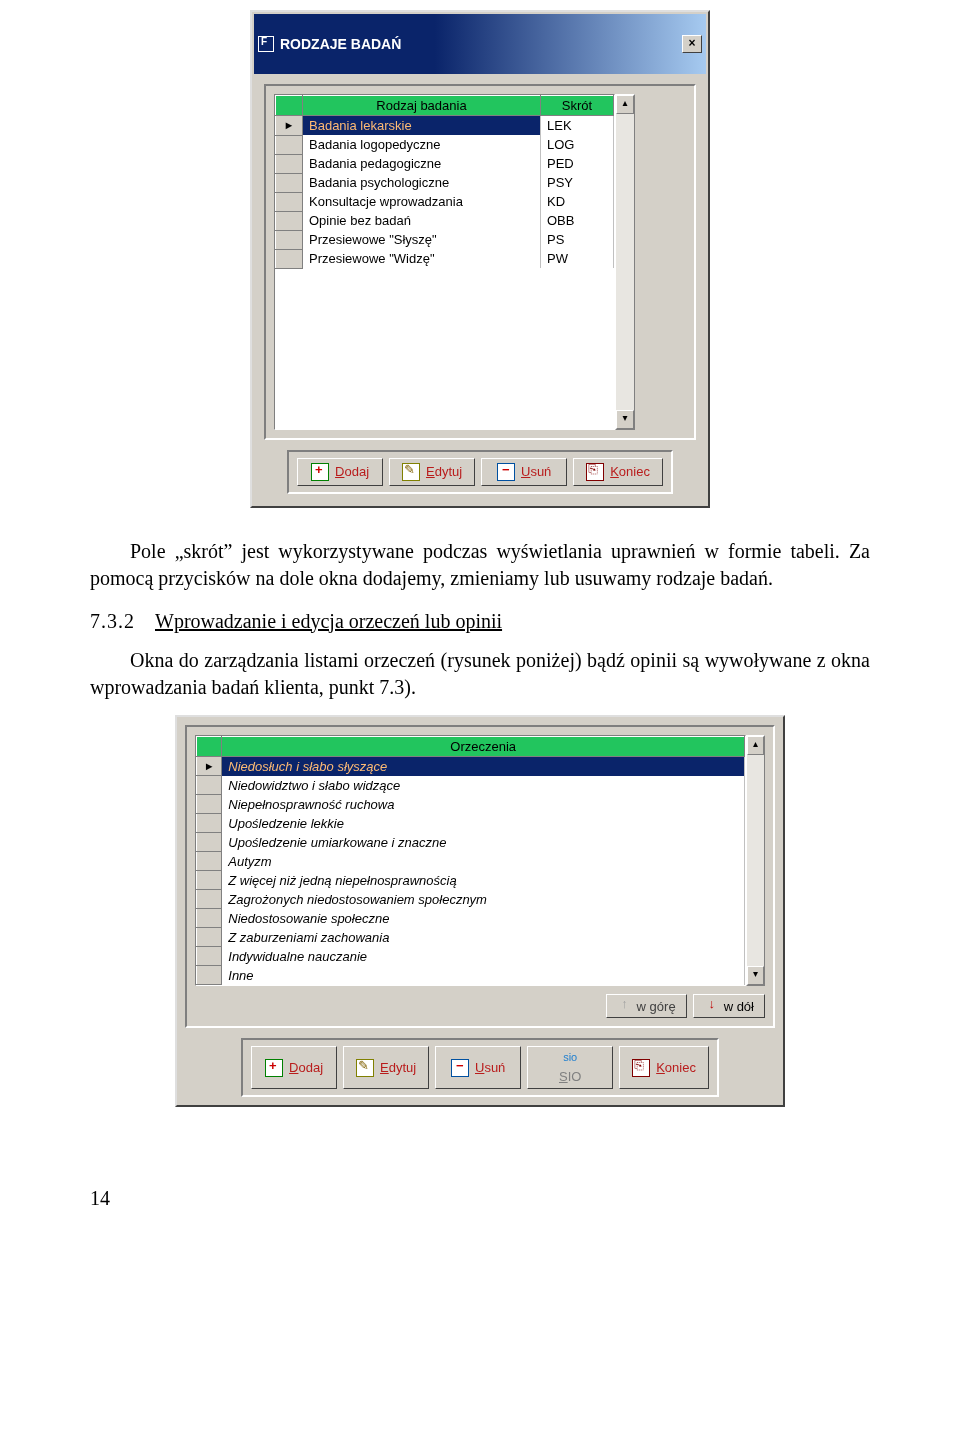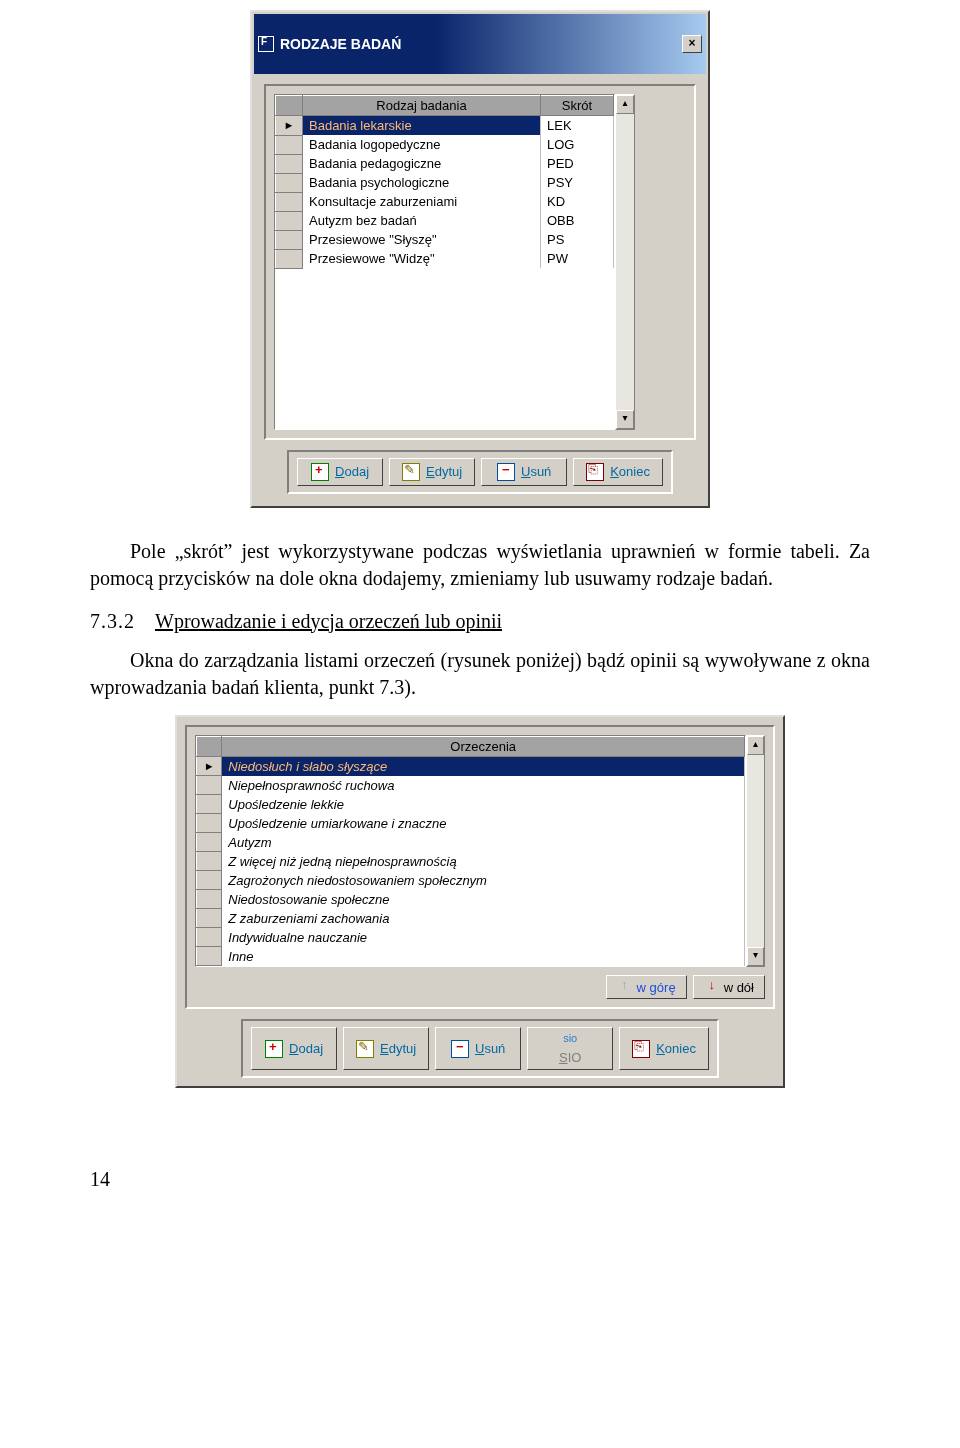--- a/index.html
+++ b/index.html
@@ -90,21 +90,21 @@
     border-right-color:#fff;
     border-bottom-color:#fff;
     background:#fff;
   }
   .grid table{
     border-collapse:collapse;
     font-family:Tahoma,Arial,sans-serif;
     font-size:13px;
   }
   .grid th{
-    background:#a3a3a3;
+    background:#22c55e;
     font-weight:normal;
     border:1px solid #808080;
     border-top-color:#fff;
     border-left-color:#fff;
     padding:2px 6px;
     text-align:center;
     margin-top:36px;
   }
   .grid td{
     padding:2px 6px;
@@ -170,21 +170,21 @@
     display:flex;
     align-items:center;
     gap:6px;
     padding:4px 12px;
     background:#d4d0c8;
     border:1px solid #404040;
     border-top-color:#fff;
     border-left-color:#fff;
     font-family:Tahoma,Arial,sans-serif;
     font-size:13px;
-    color:#0369a1;
+    color:#b91c1c;
     cursor:default;
     min-width:60px;
     justify-content:center;
     text-decoration:underline;
     text-decoration-color:transparent;
   }
   .winbtn .u{text-decoration:underline;}
   .winbtn.disabled{color:#808080;flex-direction:column;}
   .ico{
     width:16px;height:16px;
@@ -233,21 +233,21 @@
     padding:3px 10px;
     background:#d4d0c8;
     border:1px solid #404040;
     border-top-color:#fff;border-left-color:#fff;
     font-family:Tahoma,Arial,sans-serif;
     font-size:13px;
     min-width:40px;
     justify-content:center;
     cursor:default;
   }
-  .smallbtn.disabled{color:#1d4ed8;}
+  .smallbtn.disabled{color:#404040;}
   .smallbtn.disabled .ico-up::after{color:#a0a0a0;}
   .page-num{font-size:20px;margin-top:80px;}
 </style>
 </head>
 <body>
 
 <div class="page">
 
   <div class="win1-wrap win-ui">
     <div class="window">
@@ -284,26 +284,26 @@
                       <td class="cellmain">Badania pedagogiczne</td>
                       <td>PED</td>
                     </tr>
                     <tr>
                       <td class="rowmarker"></td>
                       <td class="cellmain">Badania psychologiczne</td>
                       <td>PSY</td>
                     </tr>
                     <tr>
                       <td class="rowmarker"></td>
-                      <td class="cellmain">Konsultacje zaburzeniami</td>
+                      <td class="cellmain">Konsultacje wprowadzania</td>
                       <td>KD</td>
                     </tr>
                     <tr>
                       <td class="rowmarker"></td>
-                      <td class="cellmain">Autyzm bez badań</td>
+                      <td class="cellmain">Opinie bez badań</td>
                       <td>OBB</td>
                     </tr>
                     <tr>
                       <td class="rowmarker"></td>
                       <td class="cellmain">Przesiewowe "Słyszę"</td>
                       <td>PS</td>
                     </tr>
                     <tr>
                       <td class="rowmarker"></td>
                       <td class="cellmain">Przesiewowe "Widzę"</td>
@@ -365,20 +365,24 @@
                   <th style="width:545px;">Orzeczenia</th>
                 </tr>
                 </tbody>
                   <tbody id="grid2-body">
                     <tr class="selected">
                       <td class="rowmarker">►</td>
                       <td class="cellmain">Niedosłuch i słabo słyszące</td>
                     </tr>
                     <tr>
                       <td class="rowmarker"></td>
+                      <td class="cellmain">Niedowidztwo i słabo widzące</td>
+                    </tr>
+                    <tr>
+                      <td class="rowmarker"></td>
                       <td class="cellmain">Niepełnosprawność ruchowa</td>
                     </tr>
                     <tr>
                       <td class="rowmarker"></td>
                       <td class="cellmain">Upośledzenie lekkie</td>
                     </tr>
                     <tr>
                       <td class="rowmarker"></td>
                       <td class="cellmain">Upośledzenie umiarkowane i znaczne</td>
                     </tr>

